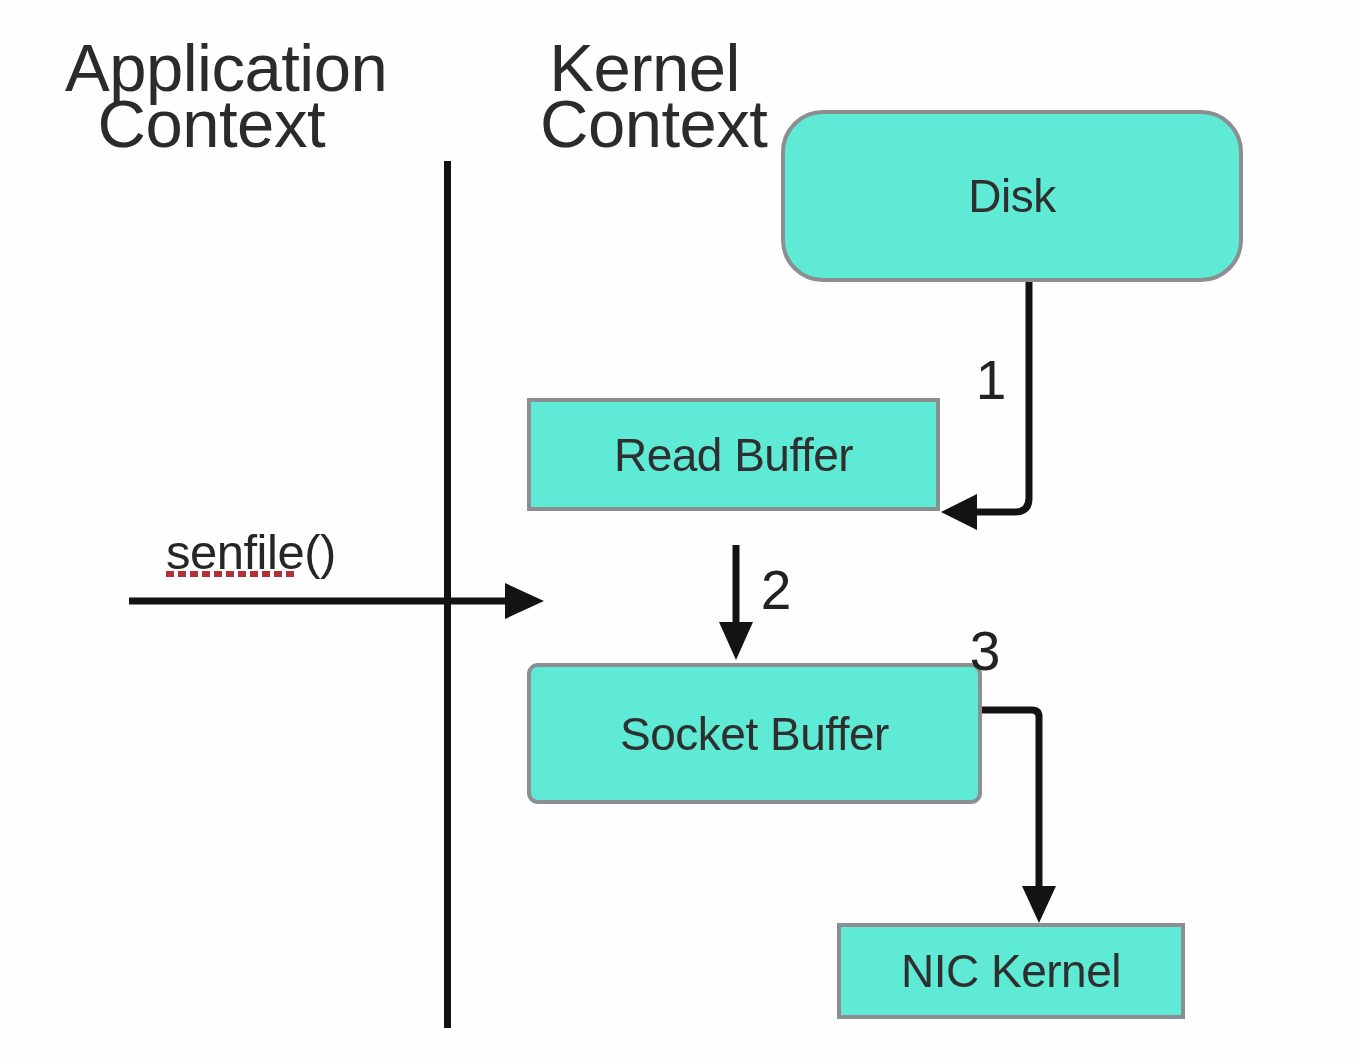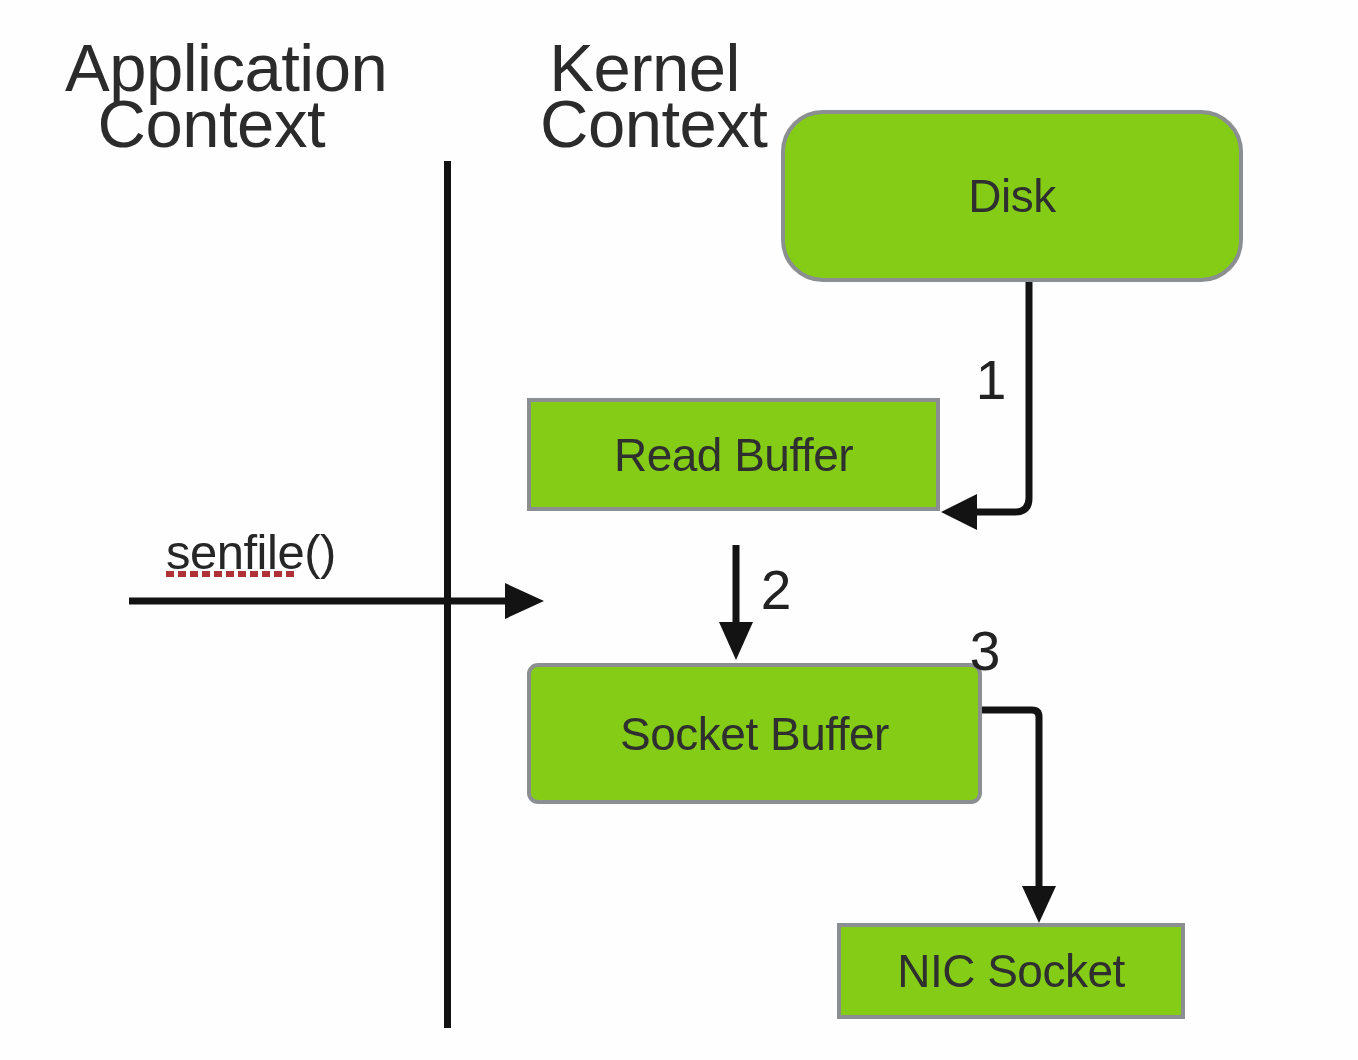--- a/index.html
+++ b/index.html
@@ -35,21 +35,21 @@
     top: 161px;
     width: 7px;
     height: 867px;
     background: #121212;
   }
 
   .node {
     position: absolute;
     box-sizing: border-box;
     border: 4px solid #8c8f92;
-    background: #84cc16;
+    background: #5eead4;
     display: flex;
     align-items: center;
     justify-content: center;
     font-size: 46px;
     letter-spacing: -0.5px;
     color: #2f2f2f;
   }
   .node.disk {
     left: 781px; top: 110px;
     width: 462px; height: 172px;
@@ -161,21 +161,21 @@
 
   <div class="node read-buffer">
     <span>Read Buffer</span>
   </div>
 
   <div class="node socket-buffer">
     <span>Socket Buffer</span>
   </div>
 
   <div class="node nic-buffer">
-    <span>NIC Socket</span>
+    <span>NIC Kernel</span>
   </div>
 
   <div class="step-num n1">1</div>
 
   <div class="step-num n2">2</div>
 
   <div class="step-num n3">3</div>
 
   <div class="syscall">senfile()</div>
   <div class="spell-underline"></div>

